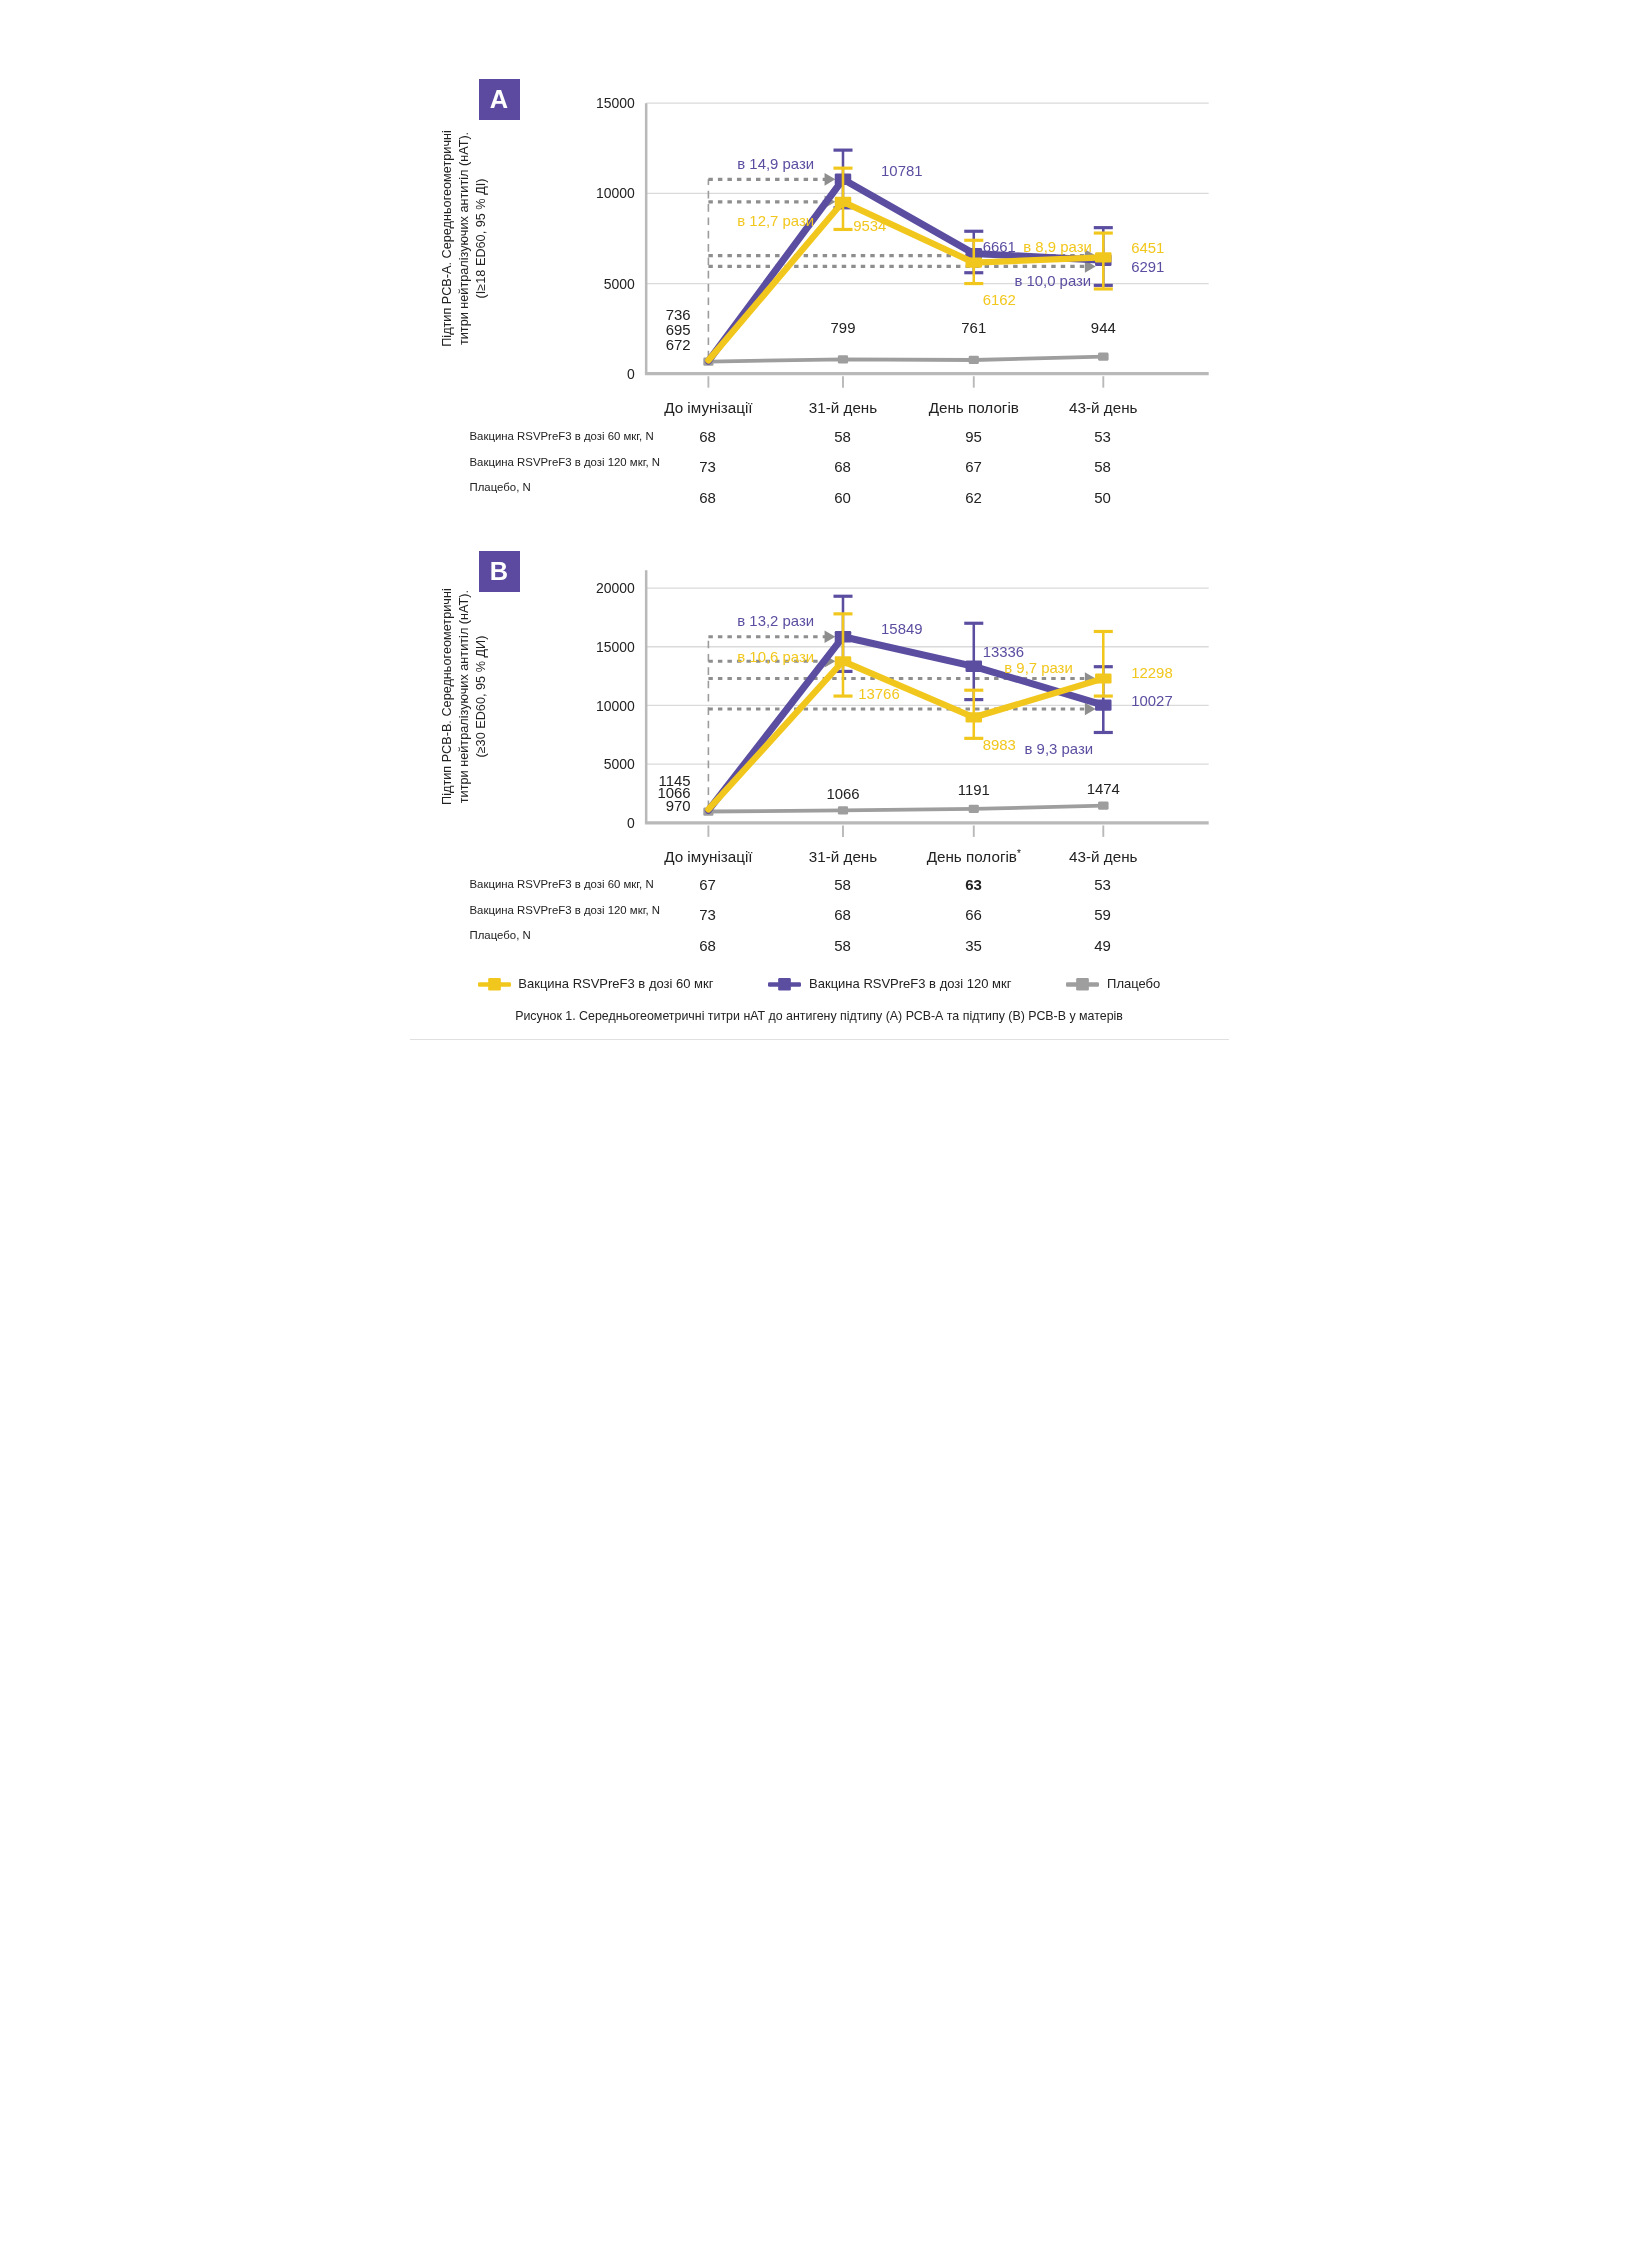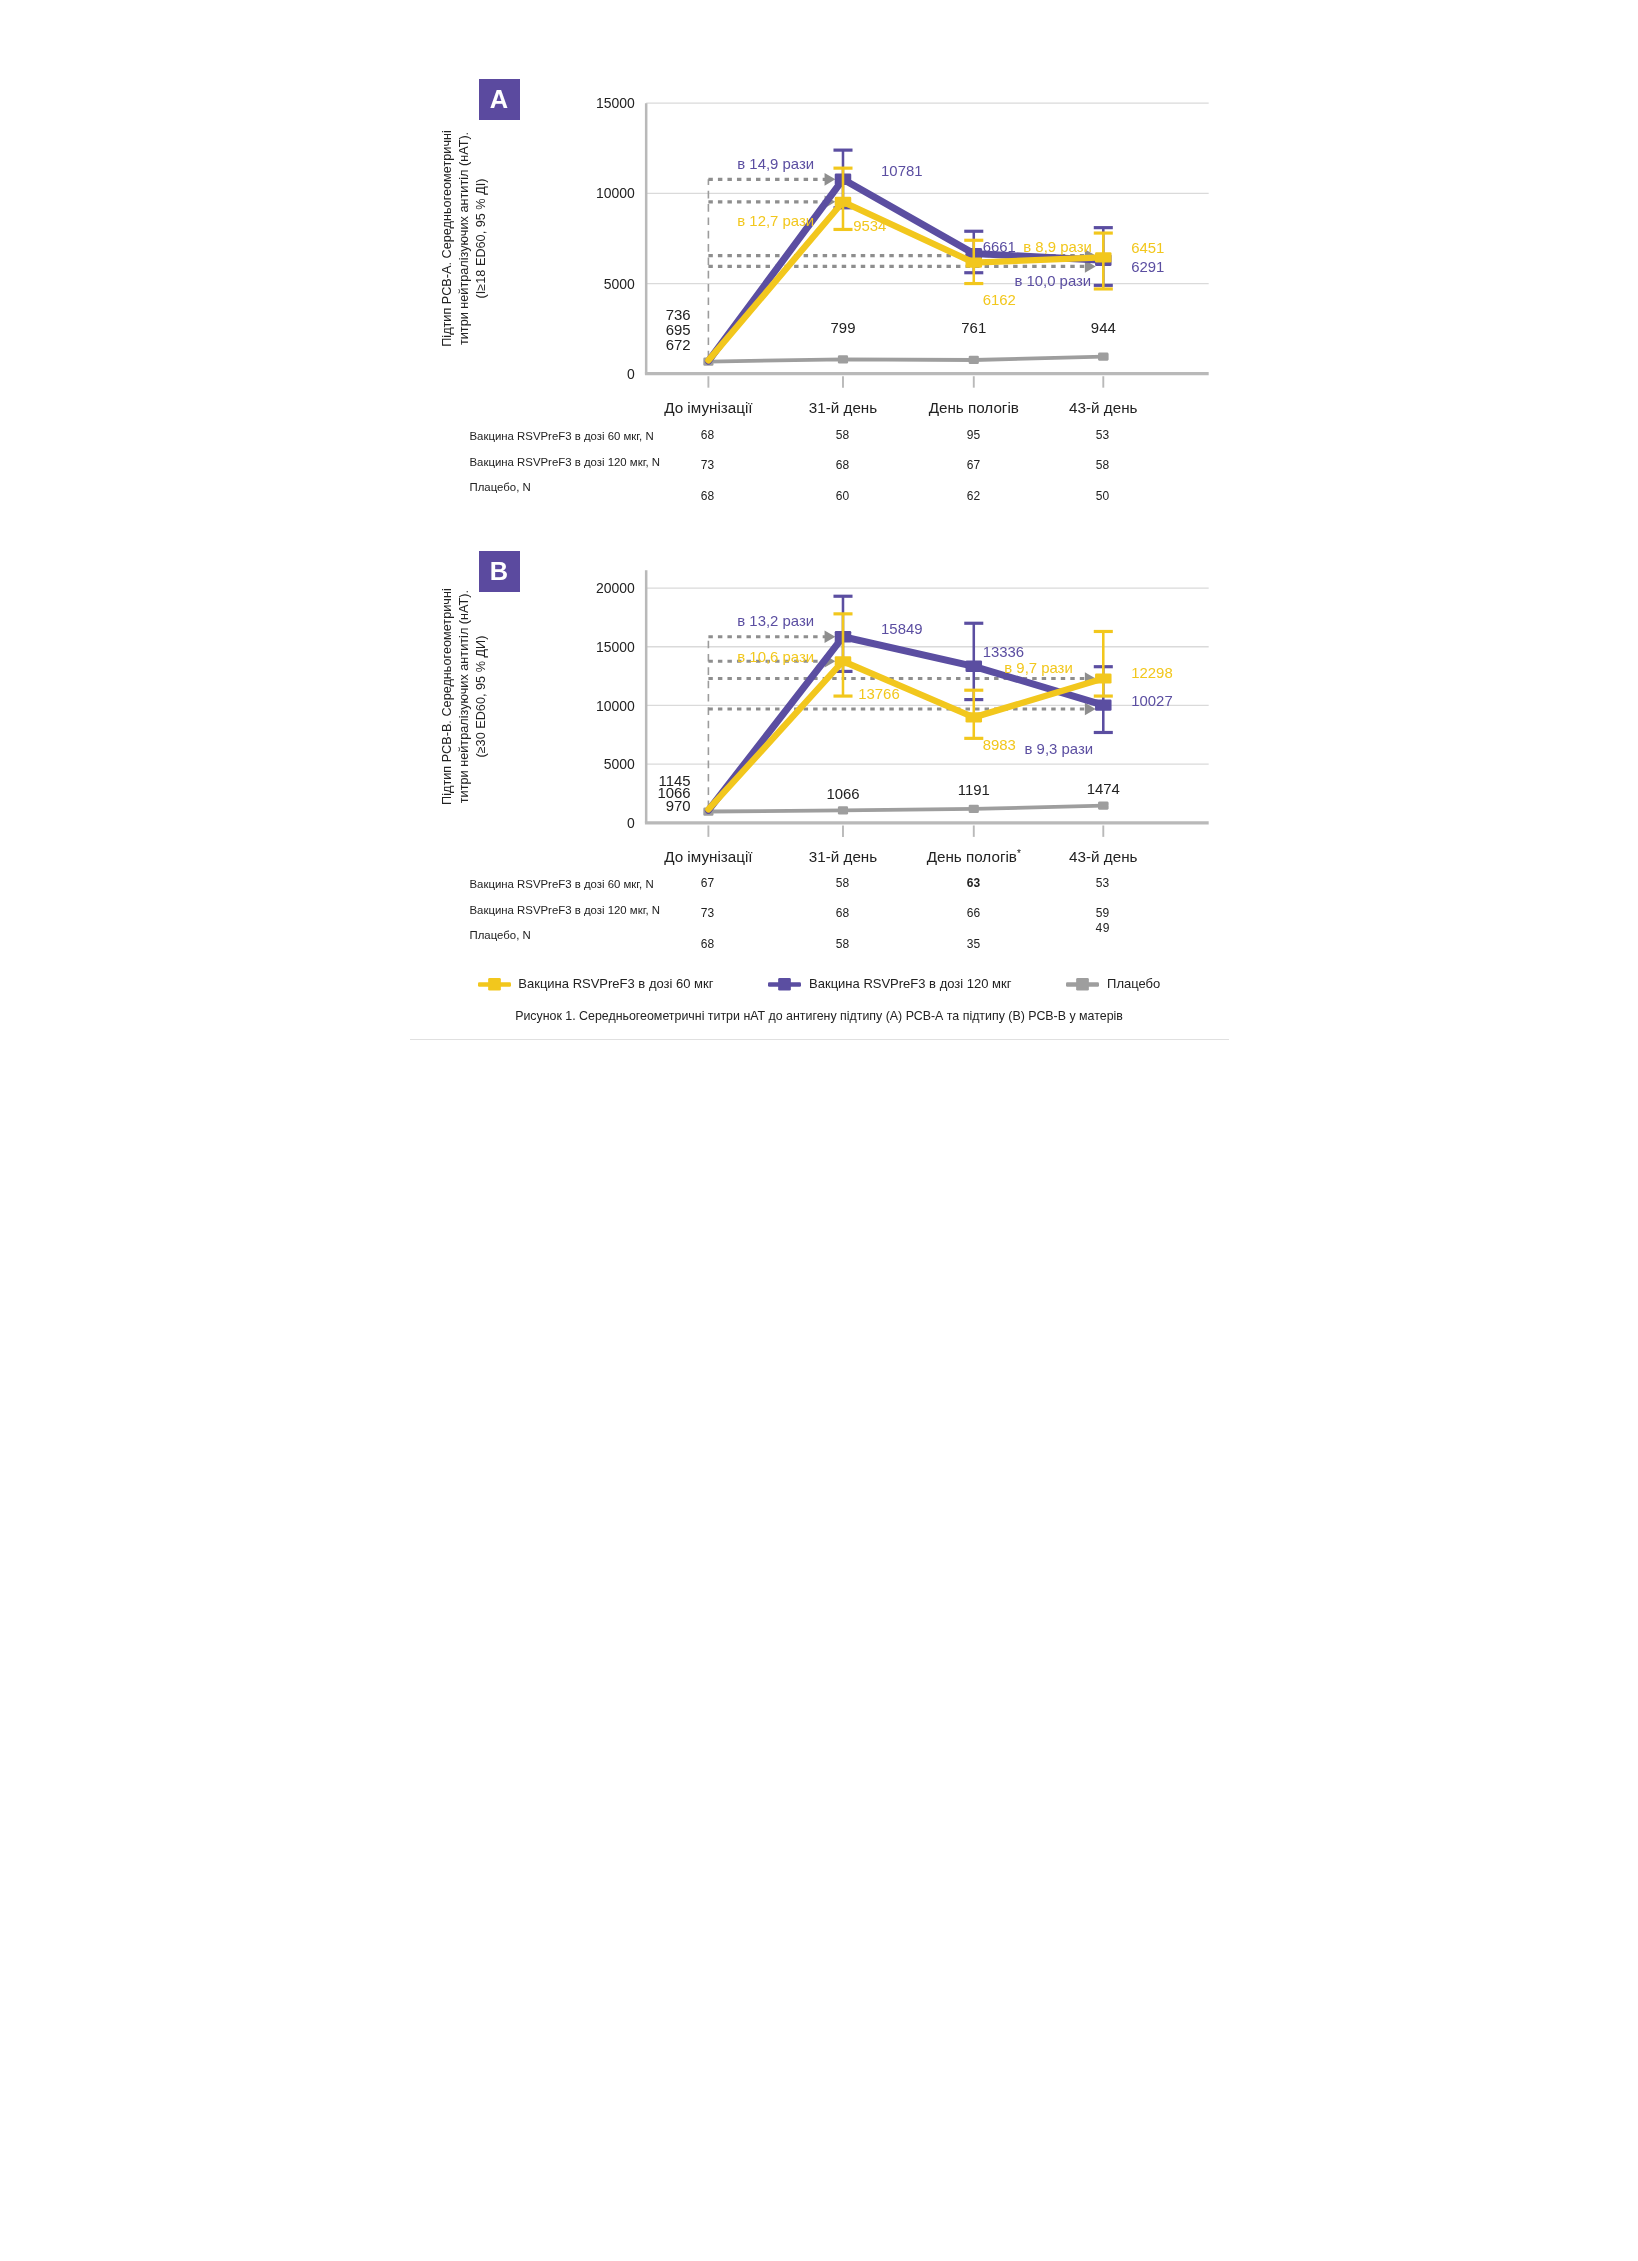--- a/index.html
+++ b/index.html
@@ -10,21 +10,21 @@
          display:flex;align-items:center;justify-content:center;font-size:25.4px;font-weight:bold;z-index:3;}
   #badgeA{top:14px;} #badgeB{top:0px;}
   svg{display:block;}
   #chartA{margin-top:37px;} #chartB{margin-top:19px;}
   .tick{font-size:22px;fill:#222;}
   .cat{font-size:24px;fill:#222;}
   .ann{font-size:23.5px;}
   .ylab{font-size:20px;fill:#222;}
   .ntable{position:relative;height:84px;margin-top:3.8px;}
   .ntable .rowlabel{position:absolute;left:60px;font-size:11.4px;white-space:nowrap;}
-  .ntable .nval{position:absolute;transform:translateX(-50%);font-size:12px;}
+  .ntable .nval{position:absolute;transform:translateX(-50%);font-size:15px;}
   .legend{display:flex;justify-content:center;align-items:center;gap:55px;margin-top:16px;}
   .legend-item{display:flex;align-items:center;gap:7.6px;}
   .legend-item span{font-size:13px;}
   .footnote{text-align:center;font-size:11.4px;line-height:1.55;margin:19px 25.4px 0 25.4px;}
   .caption{text-align:center;font-size:12.4px;margin:16.5px 19px 0 19px;}
   .bottom-rule{height:1.3px;background:#E0E0E0;margin-top:16.5px;}
 </style>
 </head>
 <body>
 
@@ -265,21 +265,21 @@
         <span class="nval" style="left: 693px; top: 0px;">53</span>
         <span class="rowlabel" style="top: 28px;">Вакцина RSVPreF3 в дозі 120 мкг, N</span>
         <span class="nval" style="left: 298px; top: 30.5px;">73</span>
         <span class="nval" style="left: 433px; top: 30.5px;">68</span>
         <span class="nval" style="left: 564px; top: 30.5px;">66</span>
         <span class="nval" style="left: 693px; top: 30.5px;">59</span>
         <span class="rowlabel" style="top: 53px;">Плацебо, N</span>
         <span class="nval" style="left: 298px; top: 61px;">68</span>
         <span class="nval" style="left: 433px; top: 61px;">58</span>
         <span class="nval" style="left: 564px; top: 61px;">35</span>
-        <span class="nval" style="left: 693px; top: 46px; font-family: Liberation Mono, monospace;">49</span>
+        <span class="nval" style="left: 693px; top: 61px;">49</span>
       </div>
   </section>
 
   <div class="legend" id="legend">
       <div class="legend-item">
         <svg width="33" height="16.5" viewBox="0 0 52 26">
           <rect x="0" y="10" width="52" height="7" rx="2" fill="#F2C71D"></rect>
           <rect x="16" y="3" width="20" height="20" rx="2" fill="#F2C71D"></rect>
         </svg>
         <span>Вакцина RSVPreF3 в дозі 60 мкг</span>

